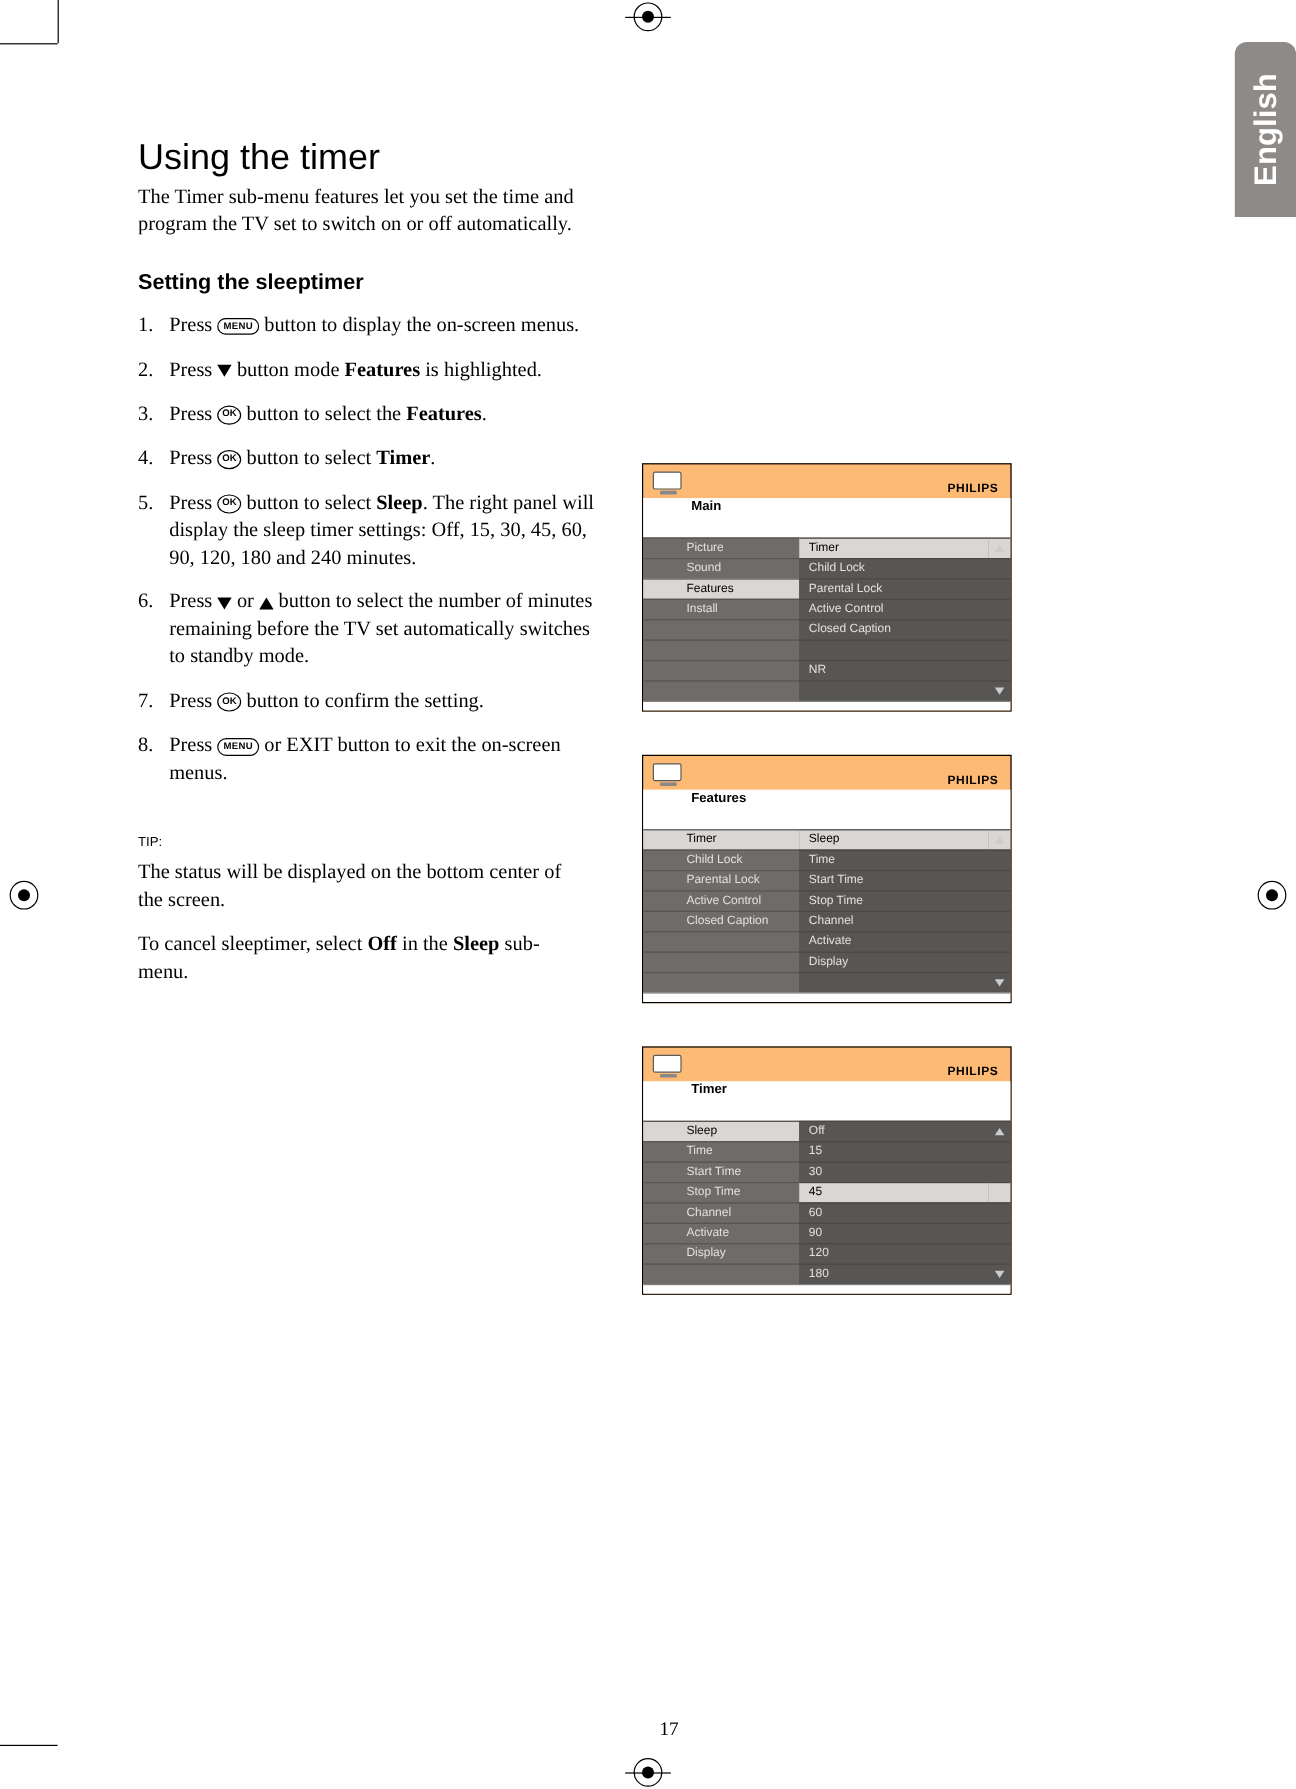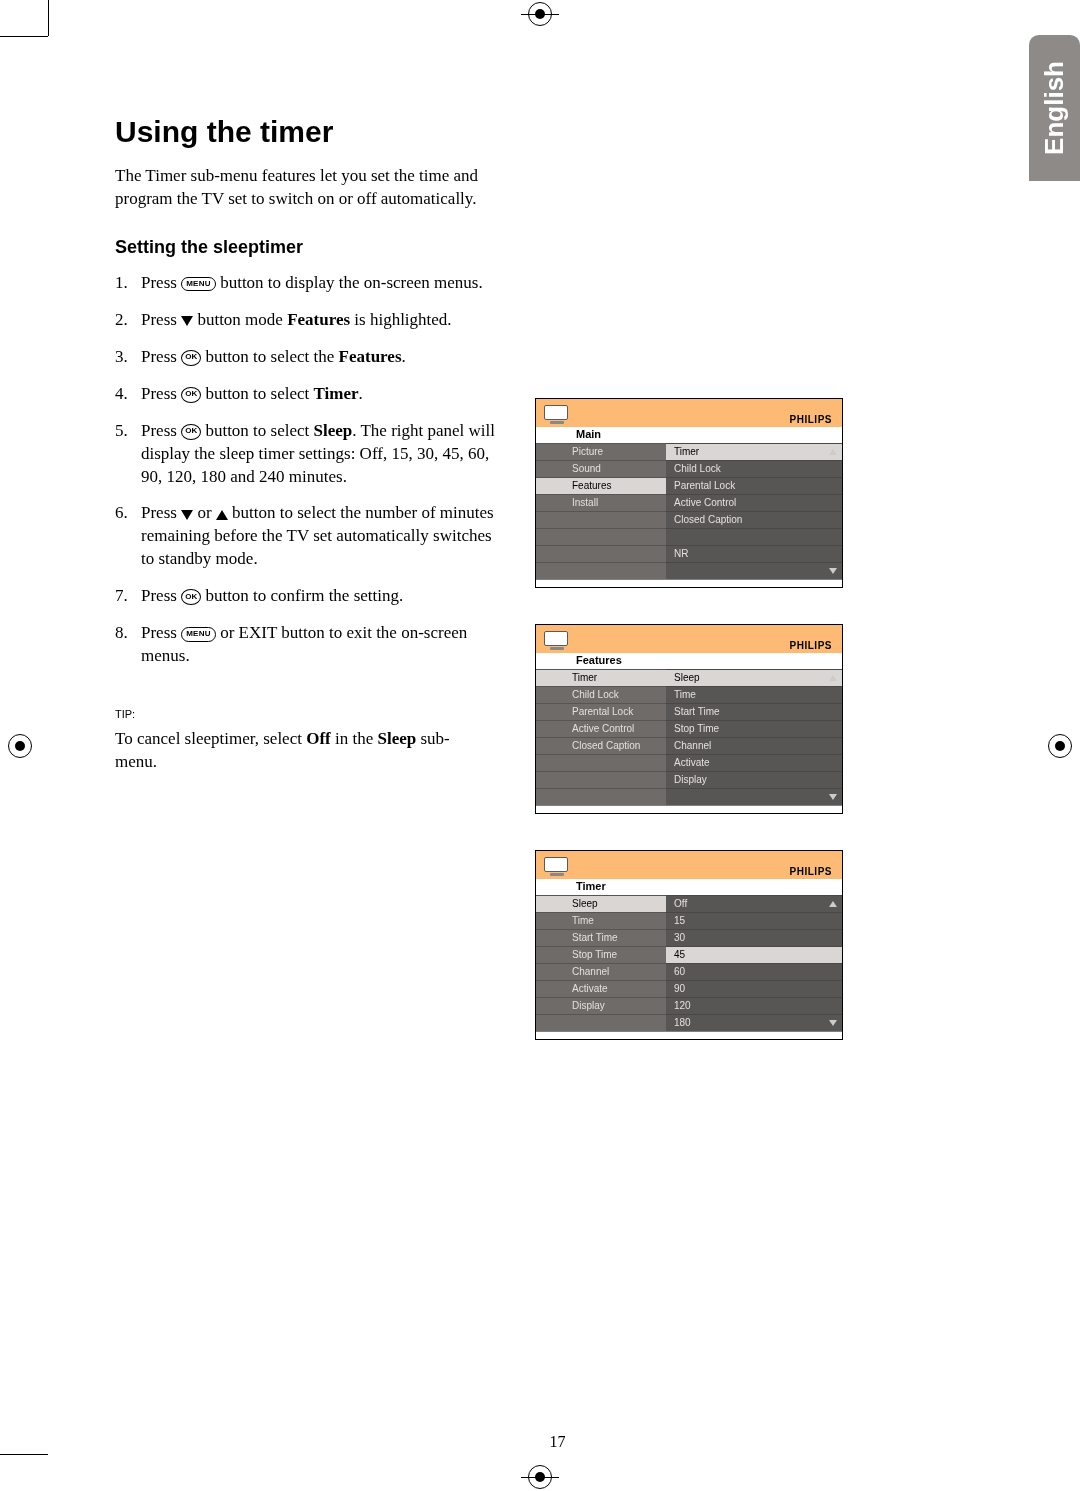--- a/index.html
+++ b/index.html
@@ -46,21 +46,21 @@
   .page {
     position: absolute;
     left: 115px; top: 115px;
     right: 80px;
     bottom: 80px;
   }
   .content { display: flex; gap: 40px; }
   .col-left { width: 380px; }
   .col-right { width: 330px; padding-top: 161px; }
 
-  h1 { font-family: Arial, Helvetica, sans-serif; font-size: 30px; font-weight: bold; margin-bottom: 16px; }
+  h1 { font-family: Arial, Helvetica, sans-serif; font-size: 30px; font-weight: normal; margin-bottom: 4px; }
   .intro { font-size: 17px; line-height: 1.35; margin-bottom: 26px; width: 370px;}
   h2 { font-family: Arial, Helvetica, sans-serif; font-size: 18px; font-weight: bold; margin-bottom: 14px; }
   ol { list-style: none; counter-reset: step; }
   ol li { font-size: 17px; line-height: 1.35; margin-bottom: 14px; padding-left: 26px; position: relative; }
   ol li::before { counter-increment: step; content: counter(step) "."; position: absolute; left: 0; }
   .tip-label { font-family: Arial, Helvetica, sans-serif; font-size: 11px; font-weight: normal; margin-top: 40px; margin-bottom: 8px;}
   .tip-p { font-size: 17px; line-height: 1.35; margin-bottom: 14px; width: 375px;}
   .menu-btn { display:inline-flex; align-items:center; justify-content:center; border:1.3px solid #000; border-radius: 9px; font-size:8px; font-family:Arial,sans-serif; padding: 1px 4px; vertical-align: middle; font-weight:bold; letter-spacing:0.3px;}
   .ok-btn { display:inline-flex; align-items:center; justify-content:center; border:1.3px solid #000; border-radius: 50%; width:20px; height:16px; font-size:8px; font-family:Arial,sans-serif; vertical-align: middle; font-weight:bold;}
   .tri-down, .tri-up { display:inline-block; width:0; height:0; vertical-align:middle; }
@@ -81,21 +81,21 @@
     background:#fdba74; border:1px solid #000;
     width: 308px; margin-bottom: 36px;
     font-family: Arial, Helvetica, sans-serif;
     font-size: 10px;
   }
   .osd-head { display:flex; align-items:flex-end; padding: 6px 10px 2px 8px; }
   .tv-icon { width:26px; height:20px; margin-right:8px; position:relative; }
   .tv-icon .scr { width:24px; height:15px; border:1.5px solid #5a5a5a; border-radius:2px; background:#fff; }
   .tv-icon .base { width:14px; height:3px; background:#888; margin:1px auto 0; border-radius:1px;}
   .brand { margin-left:auto; font-weight:bold; font-size:10px; letter-spacing:0.5px;}
-  .osd-title-row { background:#fff; padding: 1px 0 3px 40px; font-weight:bold; font-size:11px; }
+  .osd-title-row { background:#fff; padding: 1px 0 20px 40px; font-weight:bold; font-size:11px; }
   .osd-body { background:#585654; }
   .row { display:flex; height:17px; align-items:center; }
   .row .l { width: 130px; padding-left: 36px; color:#e4e0dc; background:#6e6b68; font-size:10px; display:flex; align-items:center; height:100%; border-top:1px solid #555;}
   .row .r { flex:1; padding-left: 8px; color:#e4e0dc; background:#585654; font-size:10px; display:flex; align-items:center; height:100%; border-top:1px solid #4a4846;}
   .row.hl-l .l { background:#d9d6d3; color:#000; }
   .row.hl-r .r { background:#d9d6d3; color:#000; }
   .row .r.arrow { width:18px; flex:0 0 18px; padding:0; justify-content:center;}
   .row .r.main { flex:1; }
   .ar-up { width:0;height:0;border-left:4px solid transparent;border-right:4px solid transparent;border-bottom:6px solid #ccc;}
   .ar-dn { width:0;height:0;border-left:4px solid transparent;border-right:4px solid transparent;border-top:6px solid #ccc;}
@@ -128,20 +128,21 @@
         <li><span>Press </span><span class="tri-down"></span><span> button mode </span><b>Features</b><span> is highlighted.</span></li>
         <li><span>Press </span><span class="ok-btn">OK</span><span> button to select the </span><b>Features</b><span>.</span></li>
         <li><span>Press </span><span class="ok-btn">OK</span><span> button to select </span><b>Timer</b><span>.</span></li>
         <li><span>Press </span><span class="ok-btn">OK</span><span> button to select </span><b>Sleep</b><span>. The right panel will display the sleep timer settings: Off, 15, 30, 45, 60, 90, 120, 180 and 240 minutes.</span></li>
         <li><span>Press </span><span class="tri-down"></span><span> or </span><span class="tri-up"></span><span> button to select the number of minutes remaining before the TV set automatically switches to standby mode.</span></li>
         <li><span>Press </span><span class="ok-btn">OK</span><span> button to confirm the setting.</span></li>
         <li><span>Press </span><span class="menu-btn">MENU</span><span> or EXIT button to exit the on-screen menus.</span></li>
       </ol>
 
       <div class="tip-label">TIP:</div>
+      <p class="tip-p">The status will be displayed on the bottom center of the screen.</p>
       <p class="tip-p"><span>To cancel sleeptimer, select </span><b>Off</b><span> in the </span><b>Sleep</b><span> sub-menu.</span></p>
     </div>
 
     <div class="col-right">
       <div class="osd" id="osd1">
           <div class="osd-head">
             <div class="tv-icon">
               <div class="scr"></div>
               <div class="base"></div>
             </div>

